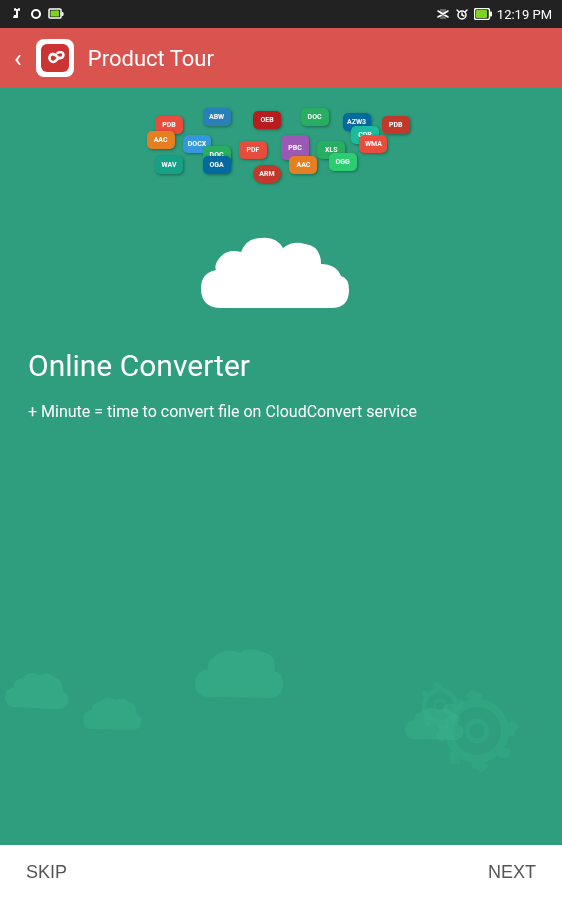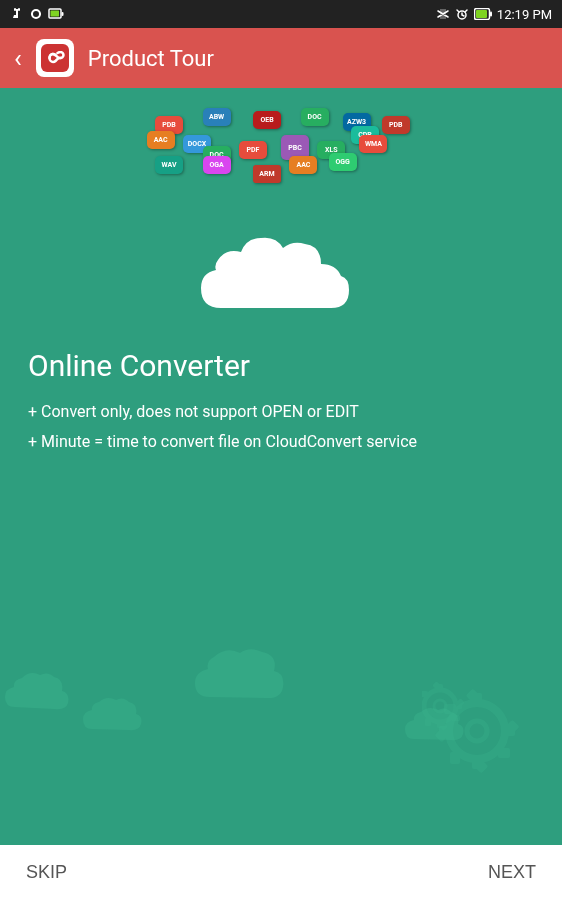--- a/index.html
+++ b/index.html
@@ -264,35 +264,34 @@
         <div class="badge" style="background: rgb(192, 57, 43); top: 5%; left: 86%; font-size: 7px; font-weight: bold; padding: 2px 4px; border-radius: 5px; color: white; min-width: 28px; height: 18px; display: flex; align-items: center; justify-content: center; box-shadow: rgba(0, 0, 0, 0.35) 1px 1px 3px;">PDB</div>
         <div class="badge" style="background: rgb(230, 126, 34); top: 15%; left: 2%; font-size: 7px; font-weight: bold; padding: 2px 4px; border-radius: 5px; color: white; min-width: 28px; height: 18px; display: flex; align-items: center; justify-content: center; box-shadow: rgba(0, 0, 0, 0.35) 1px 1px 3px;">AAC</div>
         <div class="badge" style="background: rgb(52, 152, 219); top: 18%; left: 15%; font-size: 7px; font-weight: bold; padding: 2px 4px; border-radius: 5px; color: white; min-width: 28px; height: 18px; display: flex; align-items: center; justify-content: center; box-shadow: rgba(0, 0, 0, 0.35) 1px 1px 3px;">DOCX</div>
         <div class="badge" style="background: rgb(26, 188, 156); top: 12%; left: 75%; font-size: 7px; font-weight: bold; padding: 2px 4px; border-radius: 5px; color: white; min-width: 28px; height: 18px; display: flex; align-items: center; justify-content: center; box-shadow: rgba(0, 0, 0, 0.35) 1px 1px 3px;">CDR</div>
         <div class="badge" style="background: rgb(39, 174, 96); top: 25%; left: 22%; font-size: 7px; font-weight: bold; padding: 2px 4px; border-radius: 5px; color: white; min-width: 28px; height: 18px; display: flex; align-items: center; justify-content: center; box-shadow: rgba(0, 0, 0, 0.35) 1px 1px 3px;">DOC</div>
         <div class="badge" style="background: rgb(231, 76, 60); top: 22%; left: 35%; font-size: 7px; font-weight: bold; padding: 2px 4px; border-radius: 5px; color: white; min-width: 28px; height: 18px; display: flex; align-items: center; justify-content: center; box-shadow: rgba(0, 0, 0, 0.35) 1px 1px 3px;">PDF</div>
         <div class="badge" style="background: rgb(155, 89, 182); top: 18%; left: 50%; font-size: 7px; font-weight: bold; padding: 2px 4px; border-radius: 5px; color: white; min-width: 28px; height: 25px; display: flex; align-items: center; justify-content: center; box-shadow: rgba(0, 0, 0, 0.35) 1px 1px 3px;">PBC</div>
         <div class="badge" style="background: rgb(39, 174, 96); top: 22%; left: 63%; font-size: 7px; font-weight: bold; padding: 2px 4px; border-radius: 5px; color: white; min-width: 28px; height: 18px; display: flex; align-items: center; justify-content: center; box-shadow: rgba(0, 0, 0, 0.35) 1px 1px 3px;">XLS</div>
         <div class="badge" style="background: rgb(231, 76, 60); top: 18%; left: 78%; font-size: 7px; font-weight: bold; padding: 2px 4px; border-radius: 5px; color: white; min-width: 28px; height: 18px; display: flex; align-items: center; justify-content: center; box-shadow: rgba(0, 0, 0, 0.35) 1px 1px 3px;">WMA</div>
         <div class="badge" style="background: rgb(22, 160, 133); top: 32%; left: 5%; font-size: 7px; font-weight: bold; padding: 2px 4px; border-radius: 5px; color: white; min-width: 28px; height: 18px; display: flex; align-items: center; justify-content: center; box-shadow: rgba(0, 0, 0, 0.35) 1px 1px 3px;">WAV</div>
-        <div class="badge" style="background: #d946ef; top: 32%; left: 22%; font-size: 7px; font-weight: bold; padding: 2px 4px; border-radius: 5px; color: white; min-width: 28px; height: 18px; display: flex; align-items: center; justify-content: center; box-shadow: rgba(0, 0, 0, 0.35) 1px 1px 3px;">OGA</div>
+        <div class="badge" style="background: #0369a1; top: 32%; left: 22%; font-size: 7px; font-weight: bold; padding: 2px 4px; border-radius: 5px; color: white; min-width: 28px; height: 18px; display: flex; align-items: center; justify-content: center; box-shadow: rgba(0, 0, 0, 0.35) 1px 1px 3px;">OGA</div>
         <div class="badge" style="background: rgb(230, 126, 34); top: 32%; left: 53%; font-size: 7px; font-weight: bold; padding: 2px 4px; border-radius: 5px; color: white; min-width: 28px; height: 18px; display: flex; align-items: center; justify-content: center; box-shadow: rgba(0, 0, 0, 0.35) 1px 1px 3px;">AAC</div>
         <div class="badge" style="background: rgb(46, 204, 113); top: 30%; left: 67%; font-size: 7px; font-weight: bold; padding: 2px 4px; border-radius: 5px; color: white; min-width: 28px; height: 18px; display: flex; align-items: center; justify-content: center; box-shadow: rgba(0, 0, 0, 0.35) 1px 1px 3px;">OGG</div>
-        <div class="badge" style="background: rgb(192, 57, 43); top: 38%; left: 40%; font-size: 7px; font-weight: bold; padding: 2px 4px; border-radius: 3px; color: white; min-width: 28px; height: 18px; display: flex; align-items: center; justify-content: center; box-shadow: rgba(0, 0, 0, 0.35) 1px 1px 3px;">ARM</div>
+        <div class="badge" style="background: rgb(192, 57, 43); top: 38%; left: 40%; font-size: 7px; font-weight: bold; padding: 2px 4px; border-radius: 9px; color: white; min-width: 28px; height: 18px; display: flex; align-items: center; justify-content: center; box-shadow: rgba(0, 0, 0, 0.35) 1px 1px 3px;">ARM</div>
       </div>
 
     <svg class="cloud-svg" width="200" height="110" viewBox="0 0 200 110">
       <path d="M40 90 Q20 90 20 70 Q20 55 35 52 Q33 47 37 42 Q45 30 60 34 Q65 20 80 20 Q95 18 102 30 Q112 22 124 26 Q140 28 140 46 Q155 46 160 58 Q168 60 168 72 Q168 90 150 90 Z" fill="white"></path>
     </svg>
   </div>
 
   <div class="text-section">
     <h1 class="heading">Online Converter</h1>
     <div class="feature-list" id="feature-list">
-        <div class="feature-item">+ Convert only, does not support OPEN or EDIT</div>
         <div class="feature-item">+ Minute = time to convert file on CloudConvert service</div>
       </div>
   </div>
 
   <div class="bg-clouds">
 
     <svg style="position:absolute; bottom:80px; left:0px; opacity:0.4" width="80" height="50" viewBox="0 0 80 50">
       <path d="M15 42 Q5 42 5 32 Q5 24 14 22 Q13 15 22 13 Q30 5 40 10 Q48 6 54 12 Q64 14 62 26 Q70 28 68 38 Q66 45 55 44 Z" fill="#3db890"></path>
     </svg>
 

